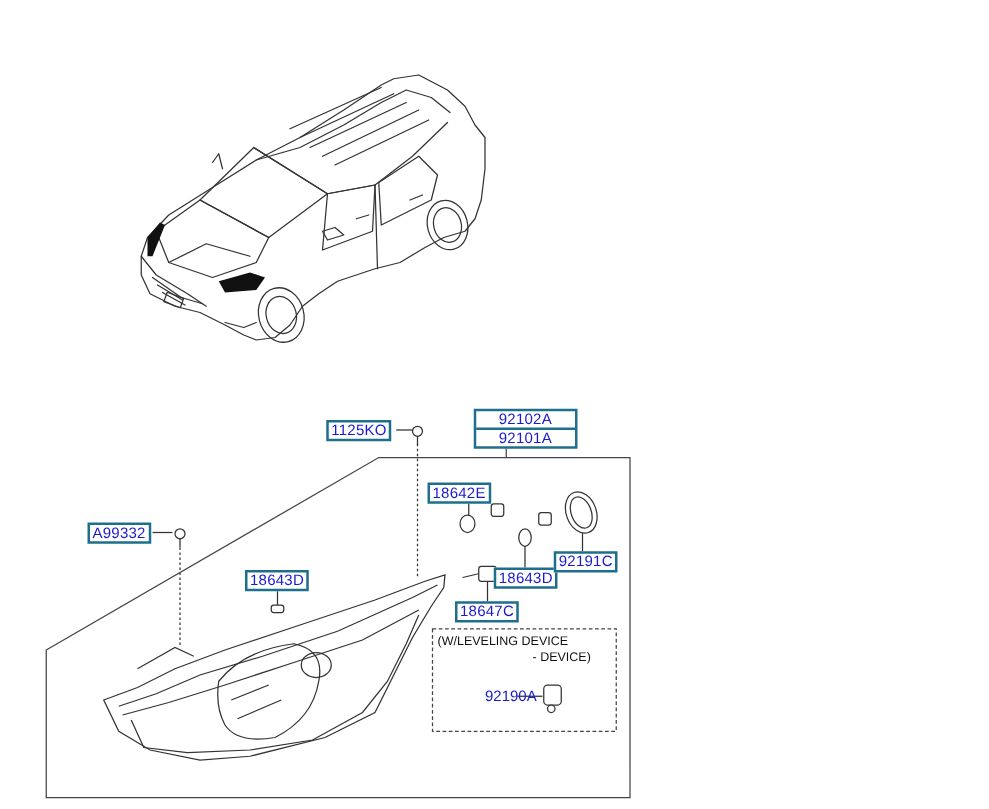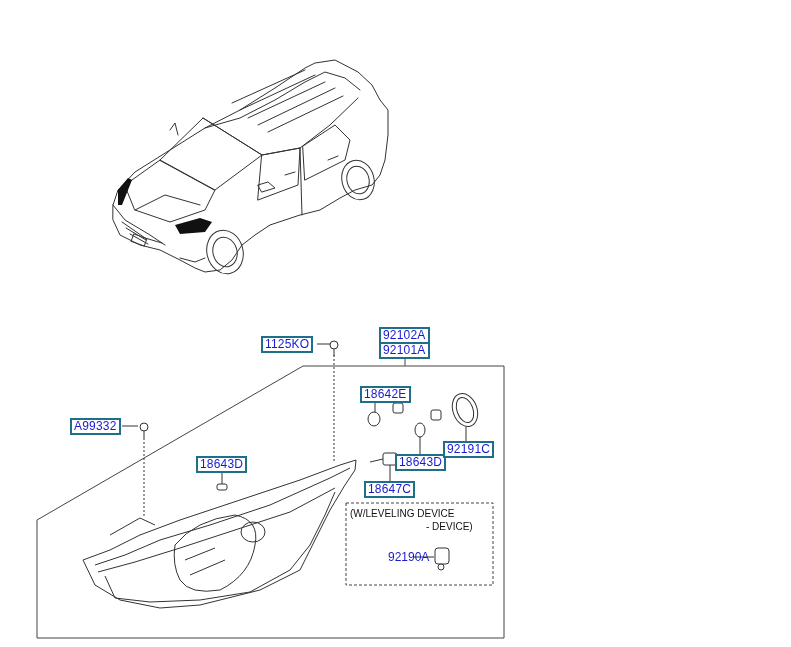--- a/index.html
+++ b/index.html
@@ -1,21 +1,21 @@
 <!DOCTYPE html>
 <html><head>
 <meta charset="utf-8">
 <style>
   html, body { margin:0; padding:0; background:#ffffff; }
   body { width:791px; height:647px; position:relative; overflow:hidden; font-family:"Liberation Sans", sans-serif; }
   #stage { position:absolute; left:0; top:0; width:791px; height:647px; }
   .lbl { position:absolute; font-family:"Liberation Sans", sans-serif; font-size:12px; line-height:13px; color:#1a1ad0;
          border:2px solid #1e6f8c; padding:0 2px; background:#fff; white-space:nowrap; letter-spacing:0.2px; }
   .lbl.stack { display:flex; flex-direction:column; padding:0; }
-  .lbl.stack span { padding:0 2px; line-height:13px; }
+  .lbl.stack span { padding:0 18px; line-height:13px; }
   .lbl.stack span + span { border-top:2px solid #1e6f8c; }
   .plain { position:absolute; font-family:"Liberation Sans", sans-serif; font-size:12px; color:#1a1ad0; white-space:nowrap;margin-left:21px; }
   .note { position:absolute; font-family:"Liberation Sans", sans-serif; font-size:10px; color:#111; line-height:14px; white-space:nowrap; }
   .wm { position:absolute; left:248px; top:293px; font-family:"Liberation Sans", sans-serif; font-size:46px; color:#fff;
         -webkit-text-stroke:1.3px #c9c9c9; letter-spacing:1px; }
 </style>
 </head>
 <body>
 
 <div id="stage">
@@ -116,21 +116,21 @@
   </svg>
 
 
   <div class="lbl" style="left:261px;top:336px">1125KO</div>
   <div class="lbl stack" style="left:379px;top:327px">
     <span>92102A</span>
     <span>92101A</span>
   </div>
   <div class="lbl" style="left:70px;top:418px">A99332</div>
   <div class="lbl" style="left:196px;top:456px">18643D</div>
-  <div class="lbl" style="left:360px;top:386px">18642E</div>
+  <div class="lbl" style="left:342px;top:386px">18642E</div>
   <div class="lbl" style="left:395px;top:454px">18643D</div>
   <div class="lbl" style="left:443px;top:441px">92191C</div>
   <div class="lbl" style="left:364px;top:481px">18647C</div>
   <div class="plain" style="left:367px;top:550px">92190A</div>
 
   <div class="note" style="left:350px;top:507px">(W/LEVELING DEVICE</div>
   <div class="note" style="left:426px;top:520px">- DEVICE)</div>
 </div>
 
 </body></html>

